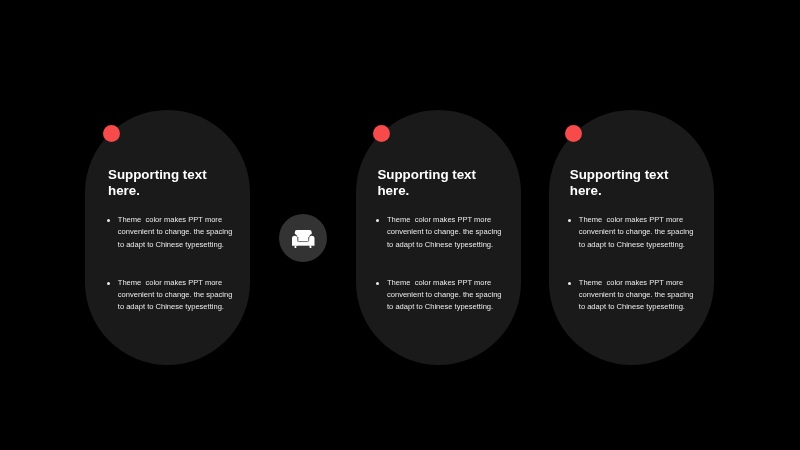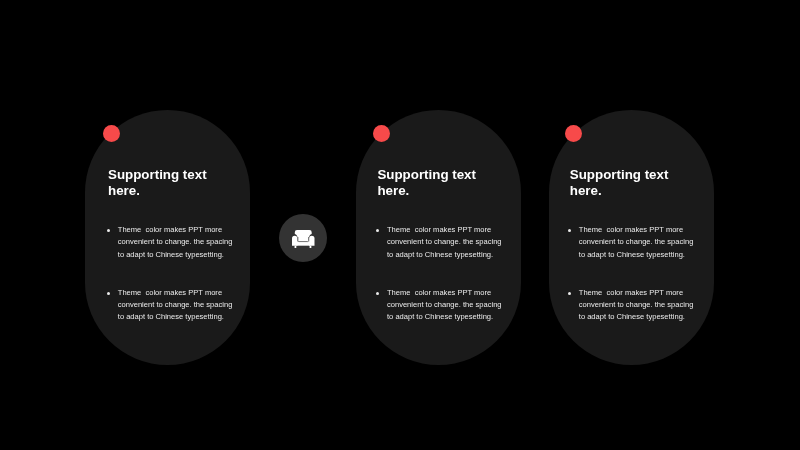--- a/index.html
+++ b/index.html
@@ -13,21 +13,21 @@
   .card{position:absolute;width:165px;height:255px;top:110px;
         background:#1a1a1a;border-radius:82.5px;}
 
   
   .dot{position:absolute;width:17px;height:17px;border-radius:50%;top:125px;
        background:#f74a4a;}
 
   .heading{position:absolute;top:166.6px;font-size:13.35px;font-weight:bold;
            color:#ffffff;line-height:16px;width:112px;letter-spacing:0px;}
 
-  .bullets{position:absolute;top:224px;width:129.6px;}
+  .bullets{position:absolute;top:214px;width:129.6px;}
   .bullet{position:relative;font-size:7.55px;line-height:12.45px;
           color:#ebebeb;padding-left:11.6px;white-space:pre-wrap;}
   .bullet + .bullet{margin-top:25.2px;}
   .bullet::before{content:"";position:absolute;left:0.85px;top:5.1px;
                   width:3px;height:3px;border-radius:50%;background:#eaeaea;}
 
   .iconcircle{position:absolute;left:279px;top:214px;width:48px;height:48px;
               border-radius:50%;background:#333333;}
   .iconcircle svg{position:absolute;left:13.2px;top:15.8px;}
 </style>

